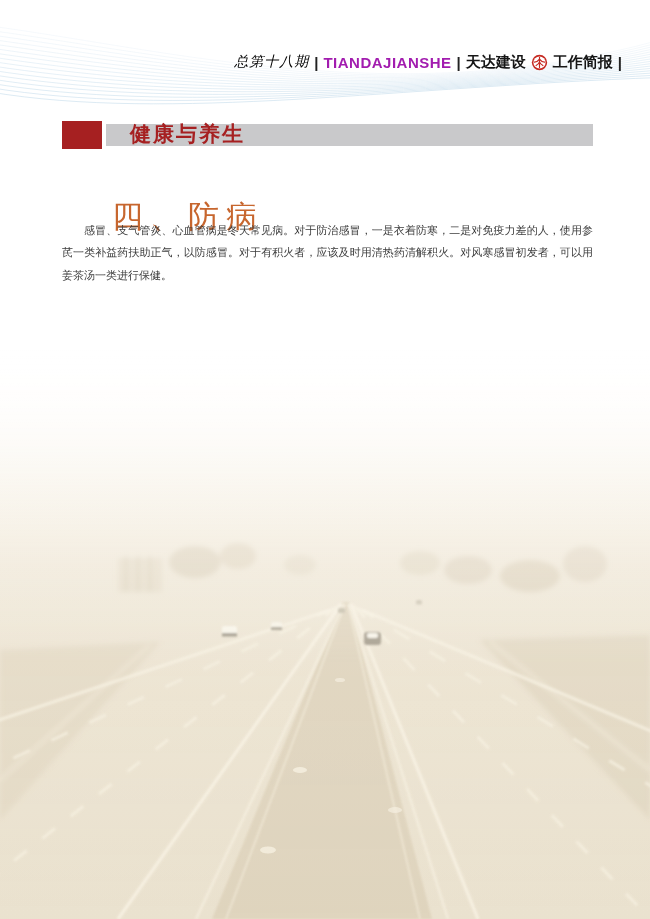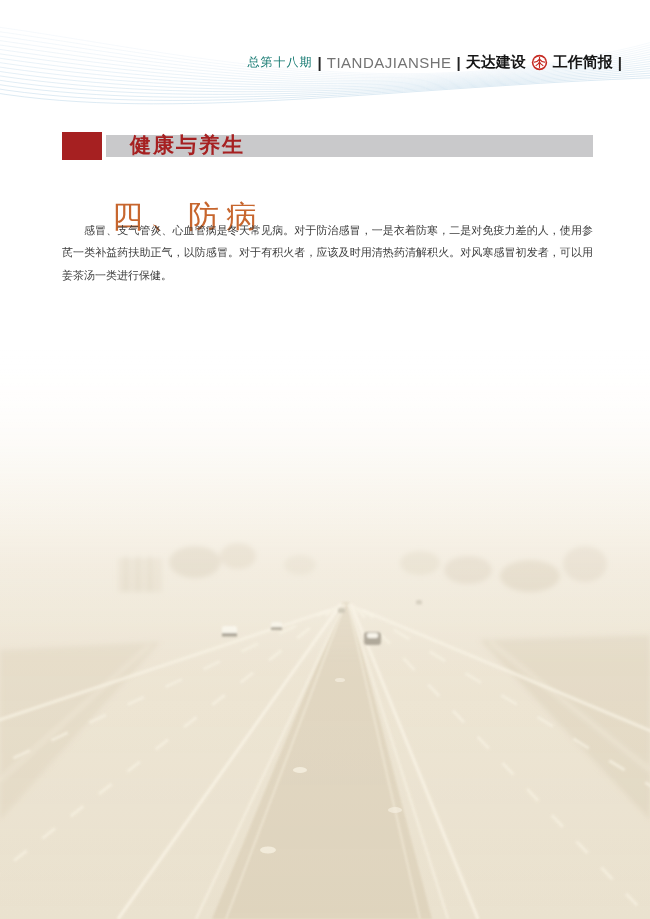--- a/index.html
+++ b/index.html
@@ -10,29 +10,29 @@
   }
 
   
   .waves{position:absolute;top:14px;left:0;width:650px;height:100px;pointer-events:none;}
 
   
   .masthead{
     position:absolute;top:50px;right:28px;height:24px;
     display:flex;align-items:center;gap:5px;white-space:nowrap;z-index:5;
   }
-  .issue{font-family:"DejaVu Serif",serif;font-size:12px;color:#0f766e;letter-spacing:1px;}
+  .issue{font-family:"DejaVu Serif",serif;font-style:italic;font-size:14px;color:#000000;letter-spacing:1px;}
   .mast-bar{color:#222;font-weight:bold;font-size:15px;line-height:1;}
-  .latin{font-weight:normal;font-size:15px;color:#737373;letter-spacing:.5px;}
+  .latin{font-weight:bold;font-size:15px;color:#a21caf;letter-spacing:.5px;}
   .company,.bulletin{font-size:15px;color:#161616;font-weight:700;}
   .logo{display:inline-flex;width:17px;height:17px;}
   .logo svg{width:100%;height:100%;}
 
   
-  .section-bar{position:absolute;top:132px;left:62px;width:557px;height:28px;z-index:5;}
+  .section-bar{position:absolute;top:121px;left:62px;width:557px;height:28px;z-index:5;}
   .red-block{position:absolute;left:0;top:0;width:40px;height:28px;background:#A62021;}
   .gray-bar{position:absolute;left:44px;top:3px;width:487px;height:22px;background:#C9C9CB;}
   .section-title{
     position:absolute;left:24px;top:-4px;
     font-size:21px;font-weight:bold;color:#A62021;letter-spacing:2px;
     font-family:"DejaVu Sans",sans-serif;
   }
 
   
   .article-title{

